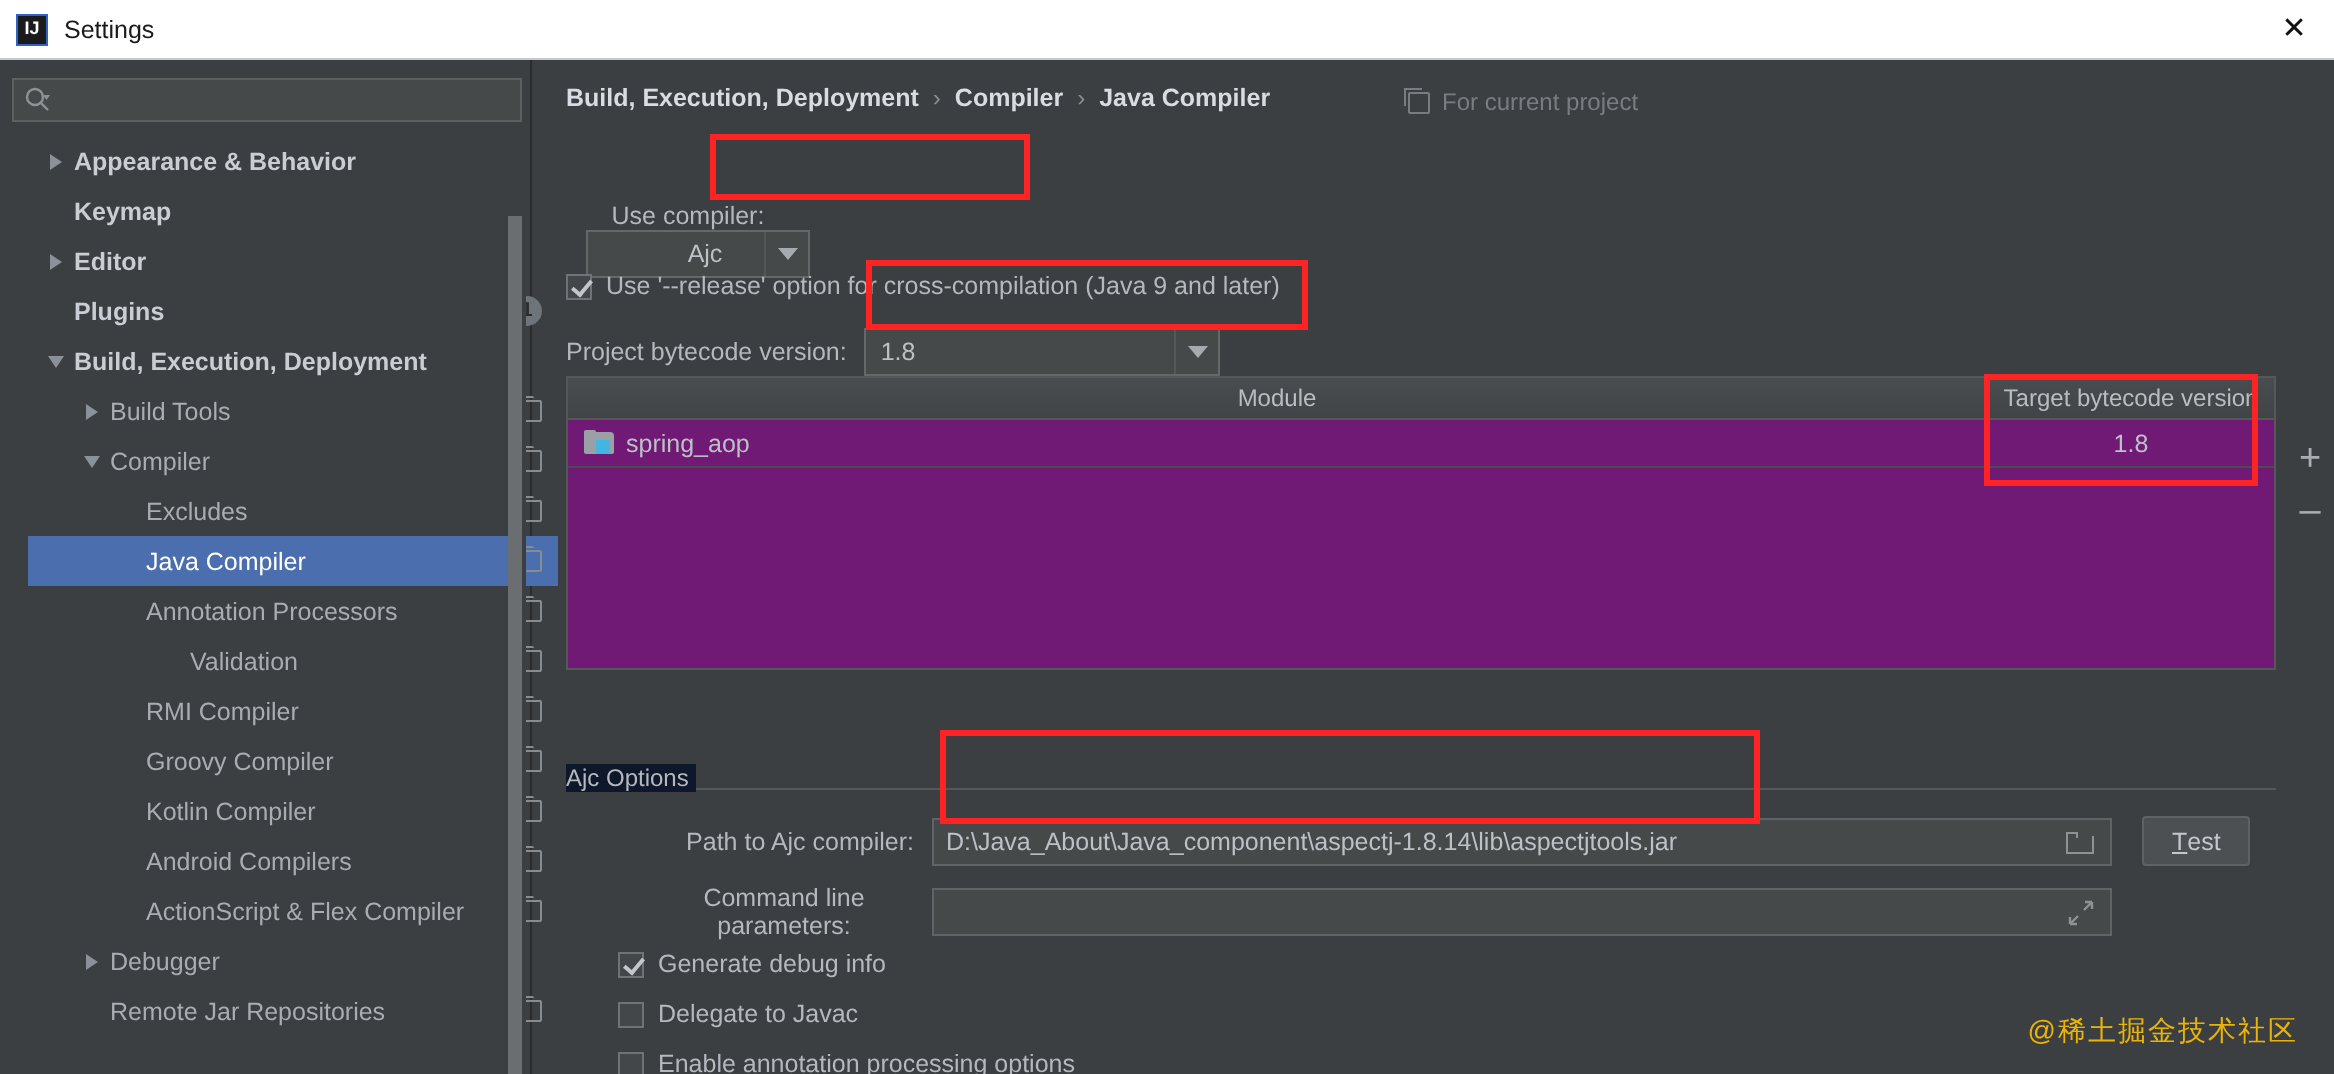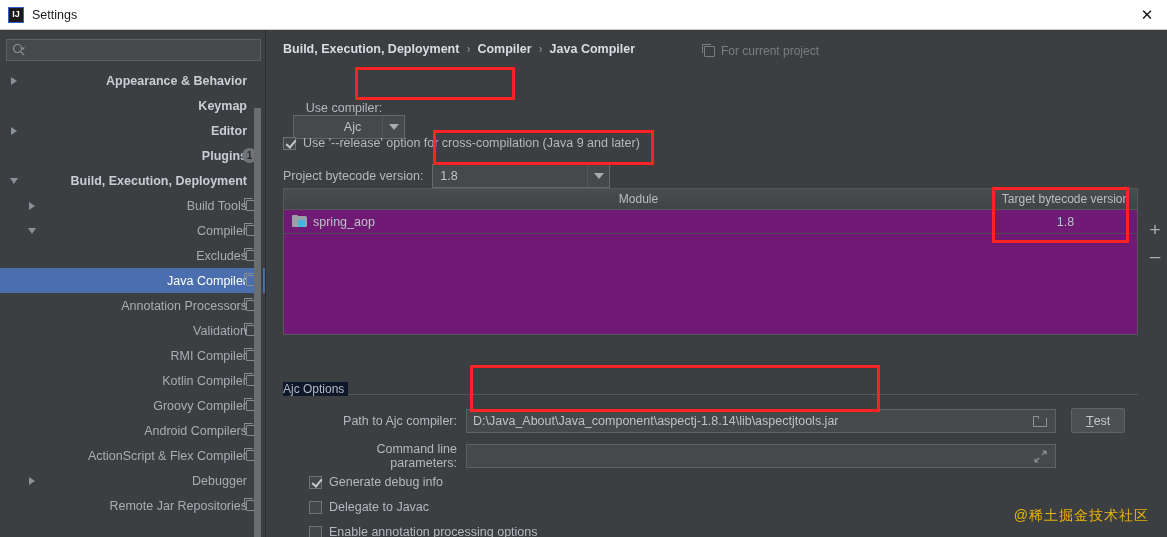--- a/index.html
+++ b/index.html
@@ -49,23 +49,22 @@
     background: #45494a; border: 1px solid #5e6060;
     display: flex; align-items: center;
   }
   .search-icon { margin-left: 5px; width: 14px; height: 14px; position: relative; }
   .search-input {
     background: transparent; border: none; outline: none;
     color: #a9b7c6; font-size: 12px; font-family: "Liberation Sans", sans-serif;
     width: 210px; margin-left: 4px; padding:0;
   }
   .tree {
-    position: absolute; left: 0; top: 38px; width: 265px; height: 469px;
+    position: absolute; left: 14px; top: 38px; width: 265px; height: 469px;
     overflow: hidden;
-    text-align: right;
   }
   .tree-row {
     position: relative; height: 25px; display: flex; align-items: center;
     font-size: 12.5px; color: #a8adb3; padding-right: 18px;
     cursor: pointer; white-space: nowrap;
   }
   .tree-row.bold { color: #c9ced4; font-weight: bold; }
   .tree-row.selected { background: #4b6eaf; color: #ffffff; }
   .tw { width: 13px; height: 13px; margin-right: 2px; flex: 0 0 13px; position: relative; }
   .tw.collapsed::before {
@@ -280,26 +279,26 @@
           <span class="tree-label">Validation</span>
           <span class="copy-icon"></span>
         </div>
         <div class="tree-row" style="padding-left: 44px;">
           <span class="tw "></span>
           <span class="tree-label">RMI Compiler</span>
           <span class="copy-icon"></span>
         </div>
         <div class="tree-row" style="padding-left: 44px;">
           <span class="tw "></span>
+          <span class="tree-label">Groovy Compiler</span>
+          <span class="copy-icon"></span>
+        </div>
+        <div class="tree-row" style="padding-left: 44px;">
+          <span class="tw "></span>
           <span class="tree-label">Kotlin Compiler</span>
-          <span class="copy-icon"></span>
-        </div>
-        <div class="tree-row" style="padding-left: 44px;">
-          <span class="tw "></span>
-          <span class="tree-label">Groovy Compiler</span>
           <span class="copy-icon"></span>
         </div>
         <div class="tree-row" style="padding-left: 44px;">
           <span class="tw "></span>
           <span class="tree-label">Android Compilers</span>
           <span class="copy-icon"></span>
         </div>
         <div class="tree-row" style="padding-left: 44px;">
           <span class="tw "></span>
           <span class="tree-label">ActionScript &amp; Flex Compiler</span>
@@ -398,21 +397,21 @@
             <span class="fa"></span>
           </span>
       </span>
       <span class="btn" style="margin-left:15px;">
         <u>T</u>
           <span id="test-rest">est</span>
       </span>
     </div>
 
     <div class="row" style="left:60px; top:412px;">
-      <span class="lbl" style="width:130px; text-align:right;">Command line parameters:</span>
+      <span class="lbl" style="width:130px; text-align:center;">Command line parameters:</span>
       <span class="textfield" style="width:590px; margin-left:9px;">
         <span class="tv"></span>
         <span class="expand-icon">
           <svg width="13" height="13" viewBox="0 0 13 13">
             <path d="M12 1 L8 5 M12 1 L12 4.5 M12 1 L8.5 1" stroke="#8d9297" stroke-width="1.2" fill="none"></path>
             <path d="M1 12 L5 8 M1 12 L1 8.5 M1 12 L4.5 12" stroke="#8d9297" stroke-width="1.2" fill="none"></path>
           </svg>
         </span>
       </span>
     </div>

